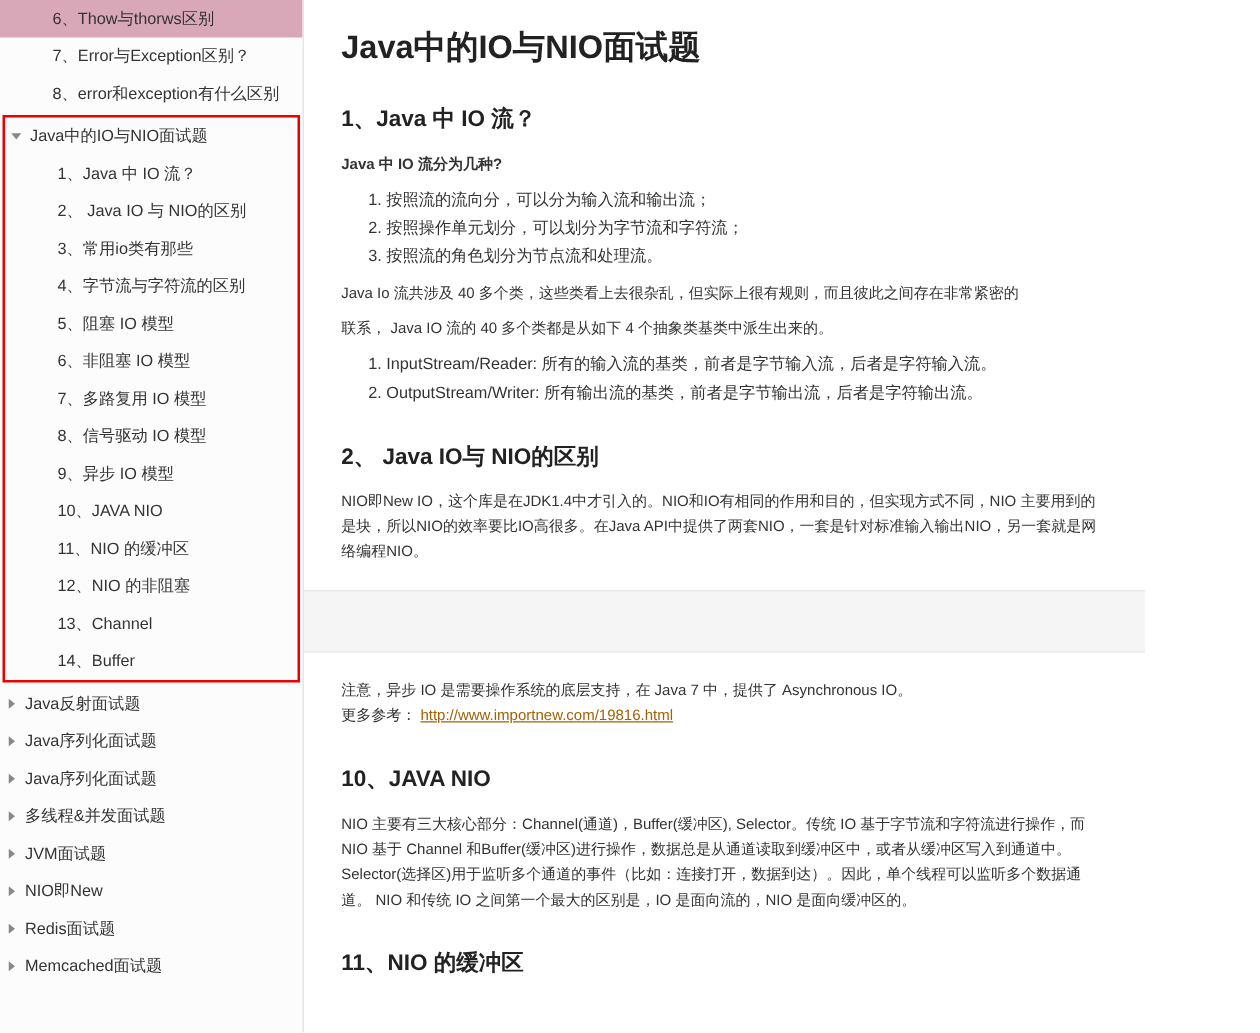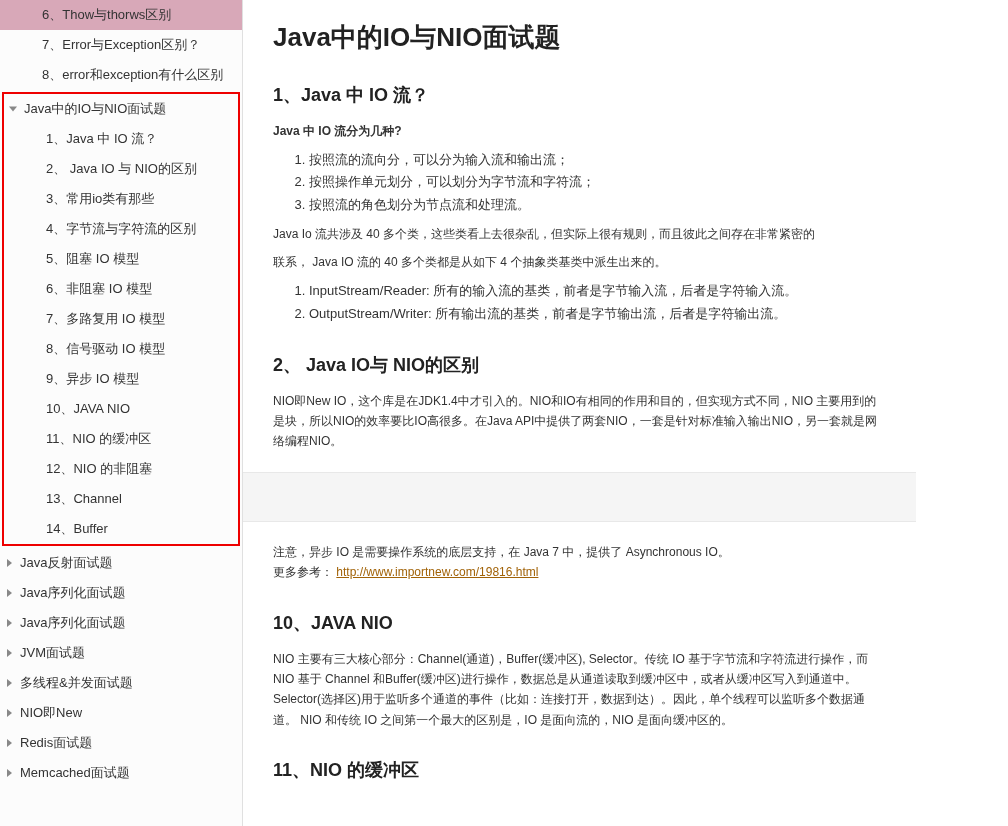--- a/index.html
+++ b/index.html
@@ -52,22 +52,22 @@
       <div class="nav-item level2">10、JAVA NIO</div>
       <div class="nav-item level2">11、NIO 的缓冲区</div>
       <div class="nav-item level2">12、NIO 的非阻塞</div>
       <div class="nav-item level2">13、Channel</div>
       <div class="nav-item level2">14、Buffer</div>
     </div>
 
     <div class="nav-item level1">Java反射面试题</div>
     <div class="nav-item level1">Java序列化面试题</div>
     <div class="nav-item level1">Java序列化面试题</div>
+    <div class="nav-item level1">多线程&amp;并发面试题</div>
     <div class="nav-item level1">JVM面试题</div>
-    <div class="nav-item level1">多线程&amp;并发面试题</div>
     <div class="nav-item level1">NIO即New</div>
     <div class="nav-item level1">Redis面试题</div>
     <div class="nav-item level1">Memcached面试题</div>
   </div>
 
   <div class="content">
     <h1>Java中的IO与NIO面试题</h1>
 
     <h2>1、Java 中 IO 流？</h2>
     <p class="bold">Java 中 IO 流分为几种?</p>

